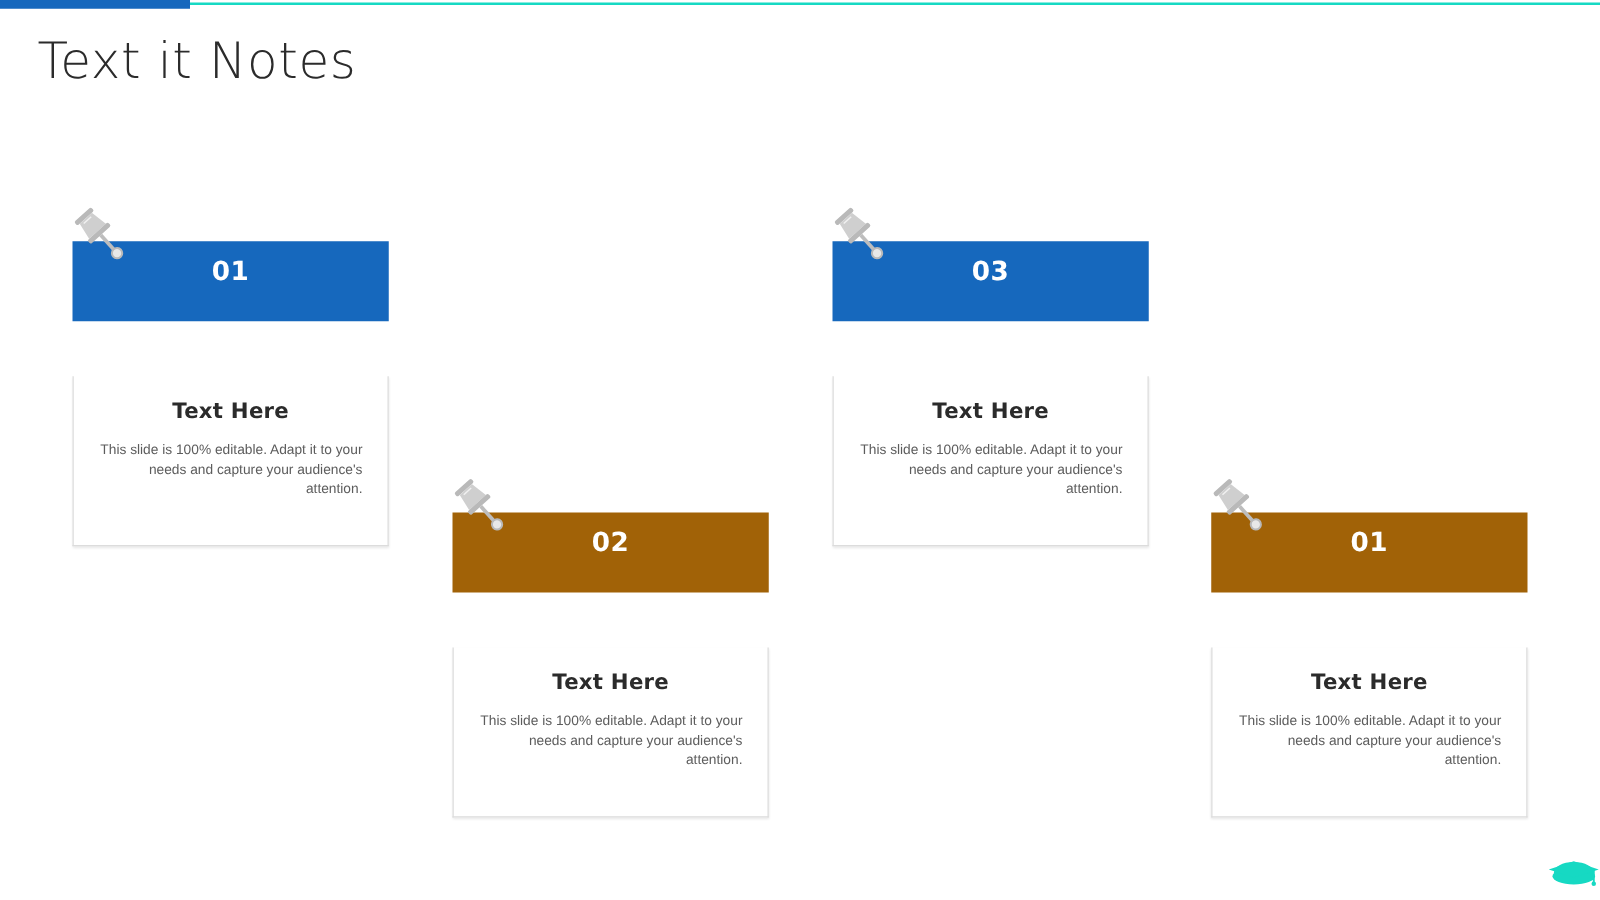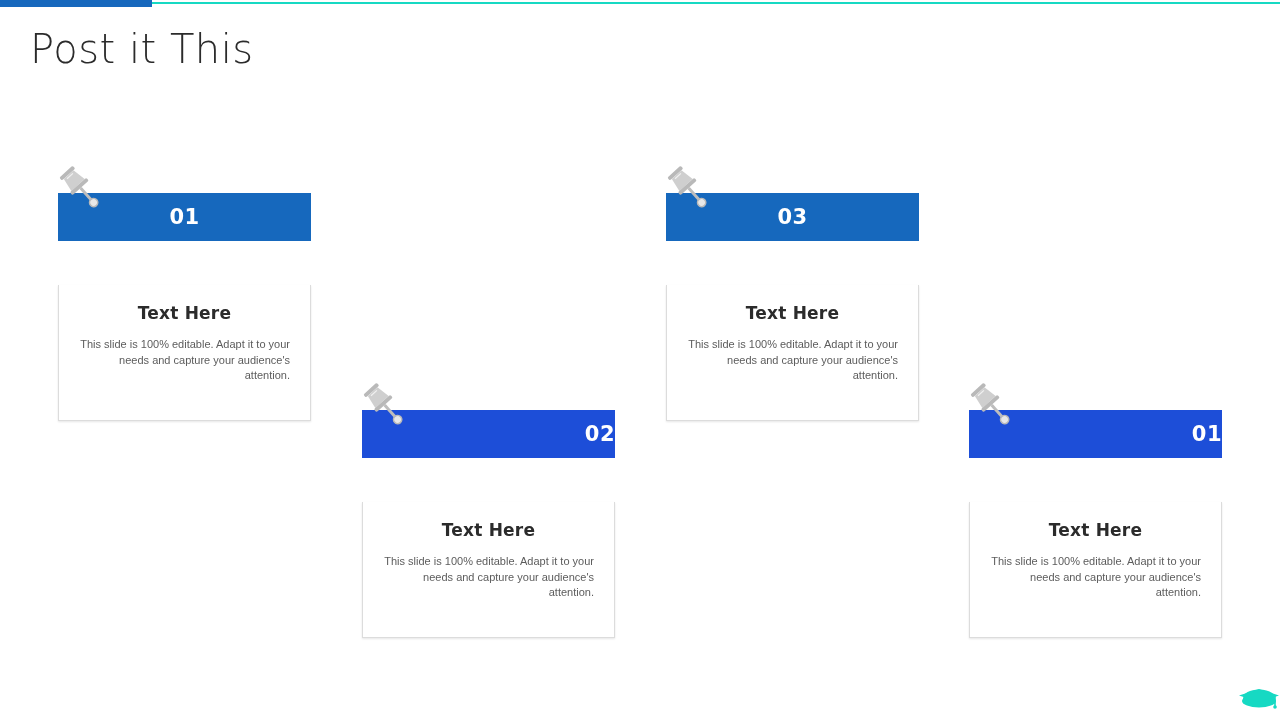--- a/index.html
+++ b/index.html
@@ -51,31 +51,31 @@
     white-space: nowrap;
   }
 
   
   .card {
     position: absolute;
     width: 253px;
   }
   .card-header {
     position: relative;
-    height: 48px;
+    height: 64px;
     line-height: 48px;
     text-align: center;
     color: #ffffff;
     font-family: "DejaVu Sans", sans-serif;
     font-size: 21px;
     font-weight: bold;
     letter-spacing: 0.5px;
   }
   .card-header.blue { background: #1668bd; }
-  .card-header.teal { background: #1d4ed8; text-align: right; }
+  .card-header.teal { background: #a16207; }
 
   .card-body {
     background: #ffffff;
     border: 1px solid #dcdcdc;
     border-top: none;
     box-shadow: 0 1px 2px rgba(0,0,0,0.10);
     height: 136px;
     box-sizing: border-box;
     padding: 18px 14px 0 14px;
     text-align: center;
@@ -118,21 +118,21 @@
   }
 </style>
 </head>
 <body>
 
 <div id="top-bar">
   <div class="bar-blue"></div>
   <div class="bar-teal"></div>
 </div>
 
-<div id="page-title">Post it This</div>
+<div id="page-title">Text it Notes</div>
 
 <div class="card" id="card-1" style="left:58px; top:193px;">
   <div class="card-header blue">
     <svg class="pin-icon" viewBox="0 0 52 52">
       <g transform="rotate(-42 28 20)">
         <rect x="19" y="2" width="18" height="4" rx="1.5" fill="#b9b9b9"></rect>
         <path d="M21.5 6 H34.5 L37 20 H19 Z" fill="#cfcfcf"></path>
         <rect x="17" y="20" width="22" height="4" rx="1.5" fill="#b9b9b9"></rect>
         <rect x="26.4" y="24" width="3" height="18" fill="#bdbdbd"></rect>
         <circle cx="27.9" cy="43.5" r="4.1" fill="#e8e8e8" stroke="#b9b9b9" stroke-width="1.6"></circle>

